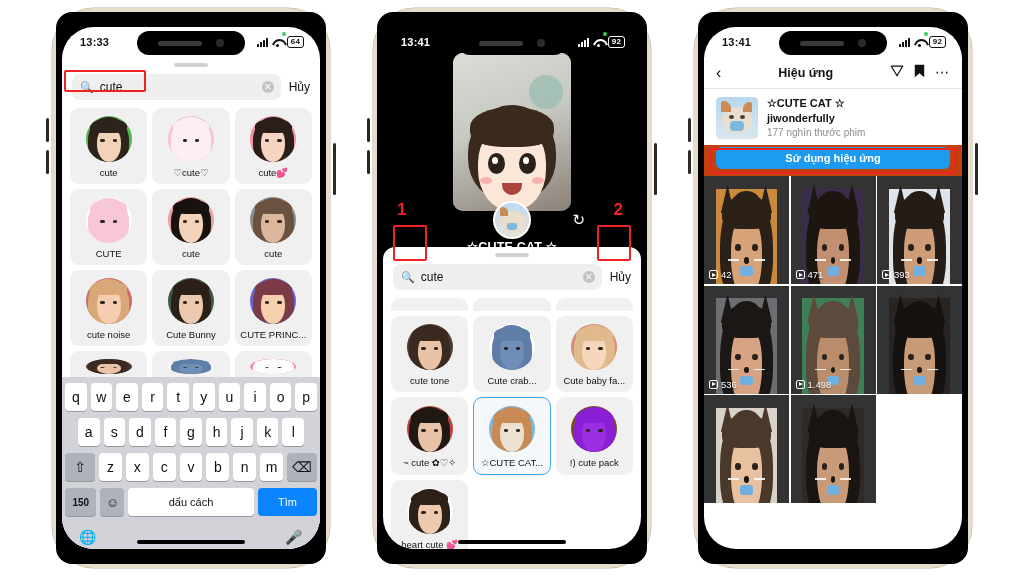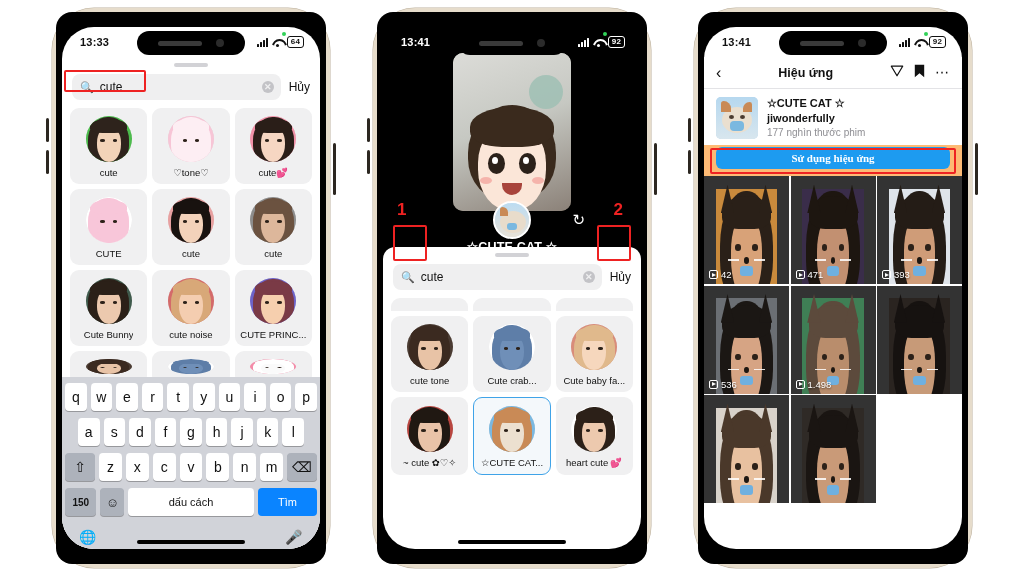--- a/index.html
+++ b/index.html
@@ -159,21 +159,21 @@
   .p3nav {
     height: 32px; background: #fff; display: flex; align-items: center;
     padding: 0 12px; gap: 10px; border-bottom: .5px solid #e3e3e6;
   }
   .p3title { flex: 1; text-align: center; font-size: 12.5px; font-weight: 700; color: #111; }
   .p3info { background: #fff; padding: 8px 12px 6px; display: flex; gap: 9px; align-items: flex-start; }
   .p3avatar { width: 42px; height: 42px; border-radius: 5px; overflow: hidden; background: #bcd8ee; flex: none; }
   .p3name { font-size: 11px; font-weight: 700; color: #111; }
   .p3author { font-size: 11px; font-weight: 700; color: #111; margin-top: 2px; }
   .p3count { font-size: 10px; color: #8e8e93; margin-top: 3px; }
-  .p3btnwrap { padding: 2px 12px 7px; background: #fdba74; font-family: Liberation Serif, serif; }
+  .p3btnwrap { padding: 2px 12px 7px; background: #c2410c; }
   .p3btn {
     background: #1d9bf0; color: #fff; border-radius: 6px; height: 22px;
     display: flex; align-items: center; justify-content: center;
     font-size: 11px; font-weight: 700;
   }
   .vgrid { display: grid; grid-template-columns: repeat(3, 1fr); gap: 1.5px; background: #fff; }
   .vcell { position: relative; height: 108px; overflow: hidden; background: #333; }
   .vplays {
     position: absolute; left: 5px; bottom: 4px; color: #fff; font-size: 9.5px;
     display: flex; align-items: center; gap: 3px; text-shadow: 0 1px 2px rgba(0,0,0,.6);
@@ -237,21 +237,21 @@
               </div>
               <div class="ecard">
                 <div class="ethumb">
     <div style="position:absolute;inset:0;background:#f7c5d6;"></div>
     <div style="position:absolute;left:6%;right:6%;top:2%;bottom:-6%;background:#fdeef3;border-radius:48% 48% 40% 40%;"></div>
     <div style="position:absolute;left:24%;right:24%;top:24%;bottom:0;background:#fdeef3;border-radius:44% 44% 50% 50%;"></div>
     <div style="position:absolute;left:10%;right:10%;top:6%;height:30%;background:#fdeef3;border-radius:50% 50% 34% 34%;"></div>
     <div style="position:absolute;left:32%;top:50%;width:9%;height:6%;background:#2c2119;border-radius:50%;"></div>
     <div style="position:absolute;right:32%;top:50%;width:9%;height:6%;background:#2c2119;border-radius:50%;"></div>
     </div>
-                <div class="ename">♡tone♡</div>
+                <div class="ename">♡cute♡</div>
               </div>
               <div class="ecard">
                 <div class="ethumb">
     <div style="position:absolute;inset:0;background:#f291a8;"></div>
     <div style="position:absolute;left:6%;right:6%;top:2%;bottom:-6%;background:#2a1e18;border-radius:48% 48% 40% 40%;"></div>
     <div style="position:absolute;left:24%;right:24%;top:24%;bottom:0;background:#f6d6c2;border-radius:44% 44% 50% 50%;"></div>
     <div style="position:absolute;left:10%;right:10%;top:6%;height:30%;background:#2a1e18;border-radius:50% 50% 34% 34%;"></div>
     <div style="position:absolute;left:32%;top:50%;width:9%;height:6%;background:#2c2119;border-radius:50%;"></div>
     <div style="position:absolute;right:32%;top:50%;width:9%;height:6%;background:#2c2119;border-radius:50%;"></div>
     </div>
@@ -285,39 +285,39 @@
     <div style="position:absolute;left:6%;right:6%;top:2%;bottom:-6%;background:#6b5240;border-radius:48% 48% 40% 40%;"></div>
     <div style="position:absolute;left:24%;right:24%;top:24%;bottom:0;background:#ddb79b;border-radius:44% 44% 50% 50%;"></div>
     <div style="position:absolute;left:10%;right:10%;top:6%;height:30%;background:#6b5240;border-radius:50% 50% 34% 34%;"></div>
     <div style="position:absolute;left:32%;top:50%;width:9%;height:6%;background:#2c2119;border-radius:50%;"></div>
     <div style="position:absolute;right:32%;top:50%;width:9%;height:6%;background:#2c2119;border-radius:50%;"></div>
     </div>
                 <div class="ename">cute</div>
               </div>
               <div class="ecard">
                 <div class="ethumb">
+    <div style="position:absolute;inset:0;background:#d46a6a;"></div>
+    <div style="position:absolute;left:6%;right:6%;top:2%;bottom:-6%;background:#d8a878;border-radius:48% 48% 40% 40%;"></div>
+    <div style="position:absolute;left:24%;right:24%;top:24%;bottom:0;background:#f4cdb0;border-radius:44% 44% 50% 50%;"></div>
+    <div style="position:absolute;left:10%;right:10%;top:6%;height:30%;background:#d8a878;border-radius:50% 50% 34% 34%;"></div>
+    <div style="position:absolute;left:32%;top:50%;width:9%;height:6%;background:#2c2119;border-radius:50%;"></div>
+    <div style="position:absolute;right:32%;top:50%;width:9%;height:6%;background:#2c2119;border-radius:50%;"></div>
+    </div>
+                <div class="ename">cute noise</div>
+              </div>
+              <div class="ecard">
+                <div class="ethumb">
     <div style="position:absolute;inset:0;background:#3f5a4c;"></div>
     <div style="position:absolute;left:6%;right:6%;top:2%;bottom:-6%;background:#2b2018;border-radius:48% 48% 40% 40%;"></div>
     <div style="position:absolute;left:24%;right:24%;top:24%;bottom:0;background:#ecc9ae;border-radius:44% 44% 50% 50%;"></div>
     <div style="position:absolute;left:10%;right:10%;top:6%;height:30%;background:#2b2018;border-radius:50% 50% 34% 34%;"></div>
     <div style="position:absolute;left:32%;top:50%;width:9%;height:6%;background:#2c2119;border-radius:50%;"></div>
     <div style="position:absolute;right:32%;top:50%;width:9%;height:6%;background:#2c2119;border-radius:50%;"></div>
     </div>
                 <div class="ename">Cute Bunny</div>
-              </div>
-              <div class="ecard">
-                <div class="ethumb">
-    <div style="position:absolute;inset:0;background:#d46a6a;"></div>
-    <div style="position:absolute;left:6%;right:6%;top:2%;bottom:-6%;background:#d8a878;border-radius:48% 48% 40% 40%;"></div>
-    <div style="position:absolute;left:24%;right:24%;top:24%;bottom:0;background:#f4cdb0;border-radius:44% 44% 50% 50%;"></div>
-    <div style="position:absolute;left:10%;right:10%;top:6%;height:30%;background:#d8a878;border-radius:50% 50% 34% 34%;"></div>
-    <div style="position:absolute;left:32%;top:50%;width:9%;height:6%;background:#2c2119;border-radius:50%;"></div>
-    <div style="position:absolute;right:32%;top:50%;width:9%;height:6%;background:#2c2119;border-radius:50%;"></div>
-    </div>
-                <div class="ename">cute noise</div>
               </div>
               <div class="ecard">
                 <div class="ethumb">
     <div style="position:absolute;inset:0;background:#6d63c9;"></div>
     <div style="position:absolute;left:6%;right:6%;top:2%;bottom:-6%;background:#7a3a46;border-radius:48% 48% 40% 40%;"></div>
     <div style="position:absolute;left:24%;right:24%;top:24%;bottom:0;background:#f6cfae;border-radius:44% 44% 50% 50%;"></div>
     <div style="position:absolute;left:10%;right:10%;top:6%;height:30%;background:#7a3a46;border-radius:50% 50% 34% 34%;"></div>
     <div style="position:absolute;left:32%;top:50%;width:9%;height:6%;background:#2c2119;border-radius:50%;"></div>
     <div style="position:absolute;right:32%;top:50%;width:9%;height:6%;background:#2c2119;border-radius:50%;"></div>
     </div>
@@ -549,20 +549,31 @@
                 <div class="ecard sel">
                   <div class="ethumb">
     <div style="position:absolute;inset:0;background:#7ab8e0;"></div>
     <div style="position:absolute;left:6%;right:6%;top:2%;bottom:-6%;background:#c98a56;border-radius:48% 48% 40% 40%;"></div>
     <div style="position:absolute;left:24%;right:24%;top:24%;bottom:0;background:#ece0d0;border-radius:44% 44% 50% 50%;"></div>
     <div style="position:absolute;left:10%;right:10%;top:6%;height:30%;background:#c98a56;border-radius:50% 50% 34% 34%;"></div>
     <div style="position:absolute;left:32%;top:50%;width:9%;height:6%;background:#2c2119;border-radius:50%;"></div>
     <div style="position:absolute;right:32%;top:50%;width:9%;height:6%;background:#2c2119;border-radius:50%;"></div>
     </div>
                   <div class="ename">☆CUTE CAT...</div>
+                </div>
+                <div class="ecard">
+                  <div class="ethumb">
+    <div style="position:absolute;inset:0;background:#7a4a22;"></div>
+    <div style="position:absolute;left:6%;right:6%;top:2%;bottom:-6%;background:#8a1fd6;border-radius:48% 48% 40% 40%;"></div>
+    <div style="position:absolute;left:24%;right:24%;top:24%;bottom:0;background:#9b2ee0;border-radius:44% 44% 50% 50%;"></div>
+    <div style="position:absolute;left:10%;right:10%;top:6%;height:30%;background:#8a1fd6;border-radius:50% 50% 34% 34%;"></div>
+    <div style="position:absolute;left:32%;top:50%;width:9%;height:6%;background:#2c2119;border-radius:50%;"></div>
+    <div style="position:absolute;right:32%;top:50%;width:9%;height:6%;background:#2c2119;border-radius:50%;"></div>
+    </div>
+                  <div class="ename">!) cute pack</div>
                 </div>
                 <div class="ecard">
                   <div class="ethumb">
     <div style="position:absolute;inset:0;background:#ffffff;"></div>
     <div style="position:absolute;left:6%;right:6%;top:2%;bottom:-6%;background:#2c2018;border-radius:48% 48% 40% 40%;"></div>
     <div style="position:absolute;left:24%;right:24%;top:24%;bottom:0;background:#edc9ae;border-radius:44% 44% 50% 50%;"></div>
     <div style="position:absolute;left:10%;right:10%;top:6%;height:30%;background:#2c2018;border-radius:50% 50% 34% 34%;"></div>
     <div style="position:absolute;left:32%;top:50%;width:9%;height:6%;background:#2c2119;border-radius:50%;"></div>
     <div style="position:absolute;right:32%;top:50%;width:9%;height:6%;background:#2c2119;border-radius:50%;"></div>
     </div>

